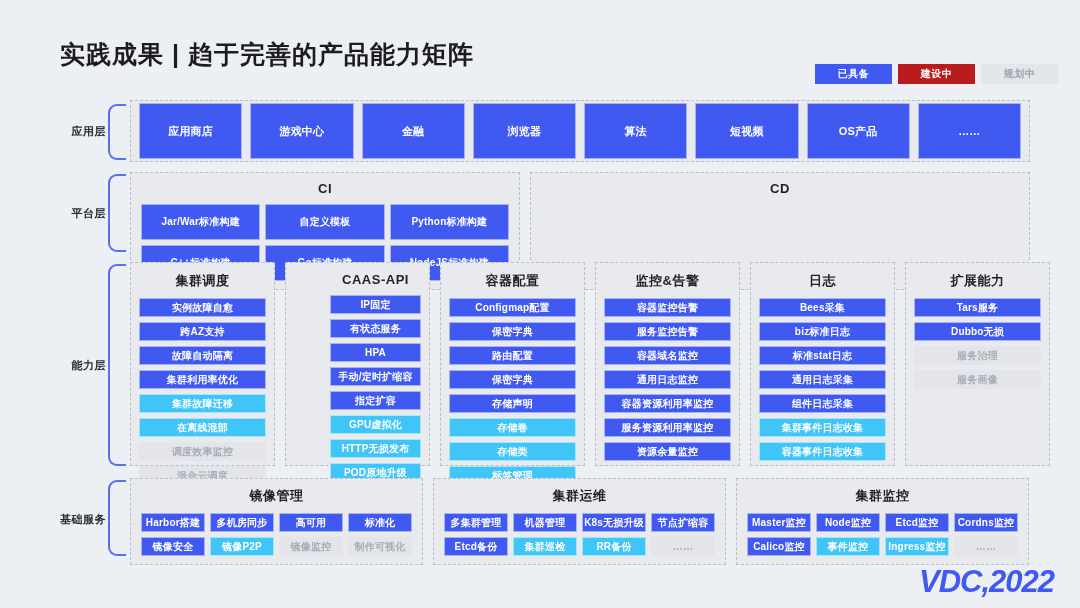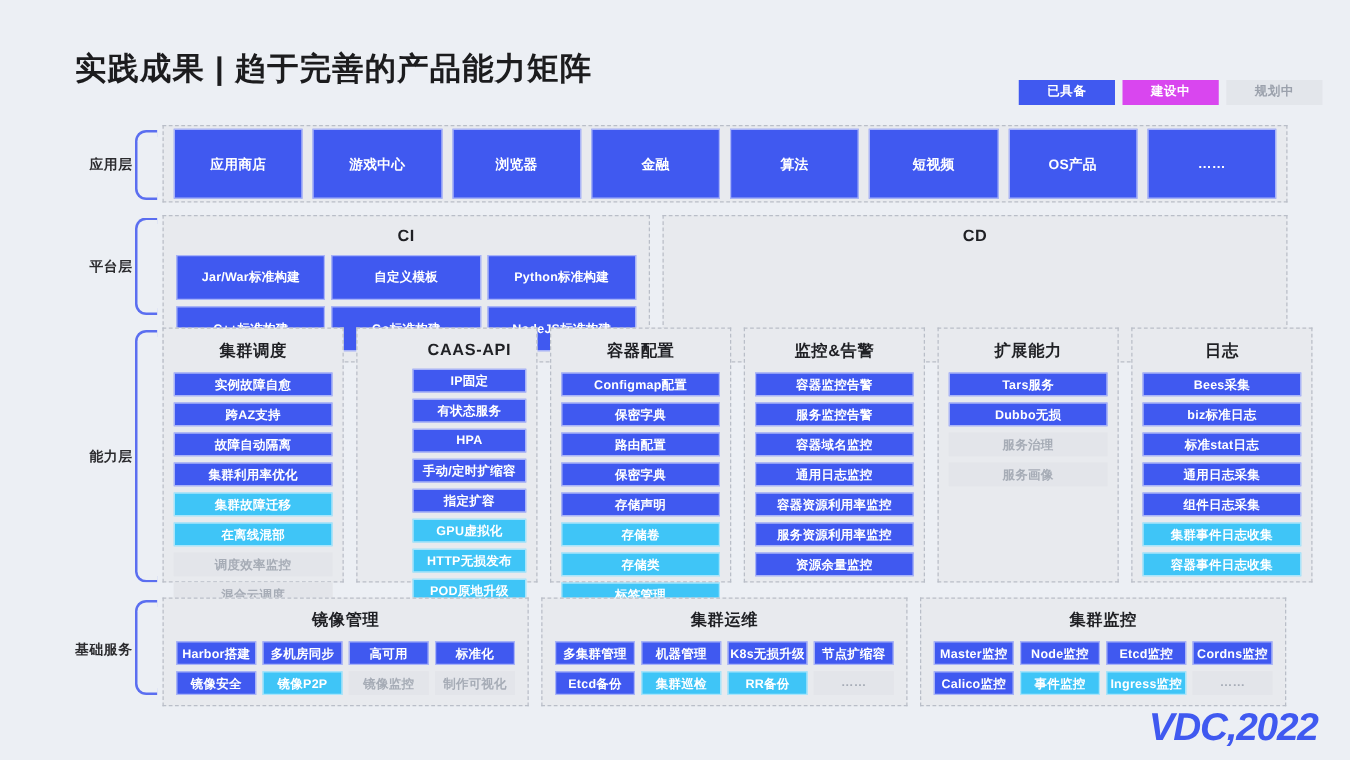--- a/index.html
+++ b/index.html
@@ -45,21 +45,21 @@
     width: 77px;
     height: 20px;
     line-height: 20px;
     text-align: center;
     font-size: 10px;
     font-weight: bold;
     color: #ffffff;
     letter-spacing: 0.5px;
   }
   .legend-chip.done    { background: #4059f0; }
-  .legend-chip.doing   { background: #d946ef; }
+  .legend-chip.doing   { background: #b91c1c; }
   .legend-chip.planned { background: #e3e6eb; color: #9ba1ac; }
 
   
   .layer-row {
     position: absolute;
     left: 0;
     width: 1080px;
   }
   .layer-label {
     position: absolute;
@@ -169,22 +169,22 @@
 </div>
 
 <div class="layer-row" style="top:100px;">
   <div class="layer-label" style="top:24px;">应用层</div>
   <div class="bracket" style="top:4px;height:56px;"></div>
   <div class="panels">
     <div class="panel app-panel">
       <div class="app-grid">
         <div class="chip done">应用商店</div>
         <div class="chip done">游戏中心</div>
+        <div class="chip done">金融</div>
         <div class="chip done">浏览器</div>
-        <div class="chip done">金融</div>
         <div class="chip done">算法</div>
         <div class="chip done">短视频</div>
         <div class="chip done">OS产品</div>
         <div class="chip done">……</div>
       </div>
     </div>
   </div>
 </div>
 
 <div class="layer-row" style="top:172px;">
@@ -265,39 +265,39 @@
         <div class="chip done">服务监控告警</div>
         <div class="chip done">容器域名监控</div>
         <div class="chip done">通用日志监控</div>
         <div class="chip done">容器资源利用率监控</div>
         <div class="chip done">服务资源利用率监控</div>
         <div class="chip done">资源余量监控</div>
       </div>
     </div>
 
     <div class="panel cap-panel" style="height:204px;">
-      <div class="panel-title">扩展能力</div>
-      <div class="cap-list">
-        <div class="chip done">Tars服务</div>
-        <div class="chip done">Dubbo无损</div>
-        <div class="chip planned">服务治理</div>
-        <div class="chip planned">服务画像</div>
-      </div>
-    </div>
-
-    <div class="panel cap-panel" style="height:204px;">
       <div class="panel-title">日志</div>
       <div class="cap-list">
         <div class="chip done">Bees采集</div>
         <div class="chip done">biz标准日志</div>
         <div class="chip done">标准stat日志</div>
         <div class="chip done">通用日志采集</div>
         <div class="chip done">组件日志采集</div>
         <div class="chip doing">集群事件日志收集</div>
         <div class="chip doing">容器事件日志收集</div>
+      </div>
+    </div>
+
+    <div class="panel cap-panel" style="height:204px;">
+      <div class="panel-title">扩展能力</div>
+      <div class="cap-list">
+        <div class="chip done">Tars服务</div>
+        <div class="chip done">Dubbo无损</div>
+        <div class="chip planned">服务治理</div>
+        <div class="chip planned">服务画像</div>
       </div>
     </div>
 
   </div>
 </div>
 
 <div class="layer-row" style="top:478px;">
   <div class="layer-label" style="top:34px;">基础服务</div>
   <div class="bracket" style="top:2px;height:76px;"></div>
   <div class="panels">

